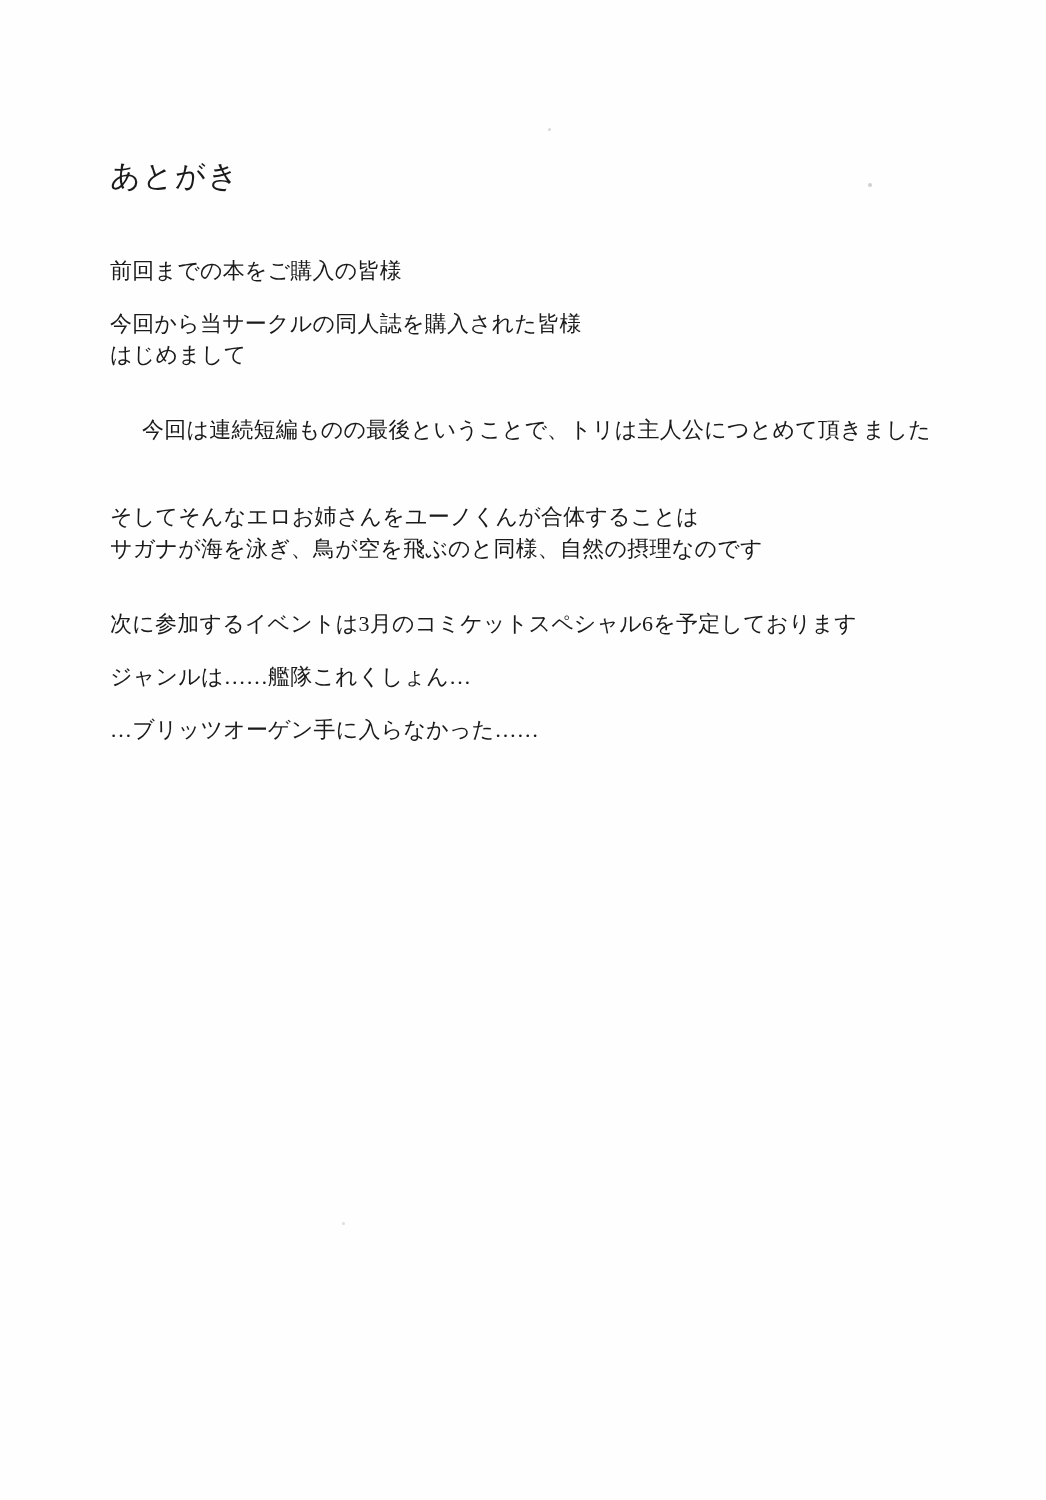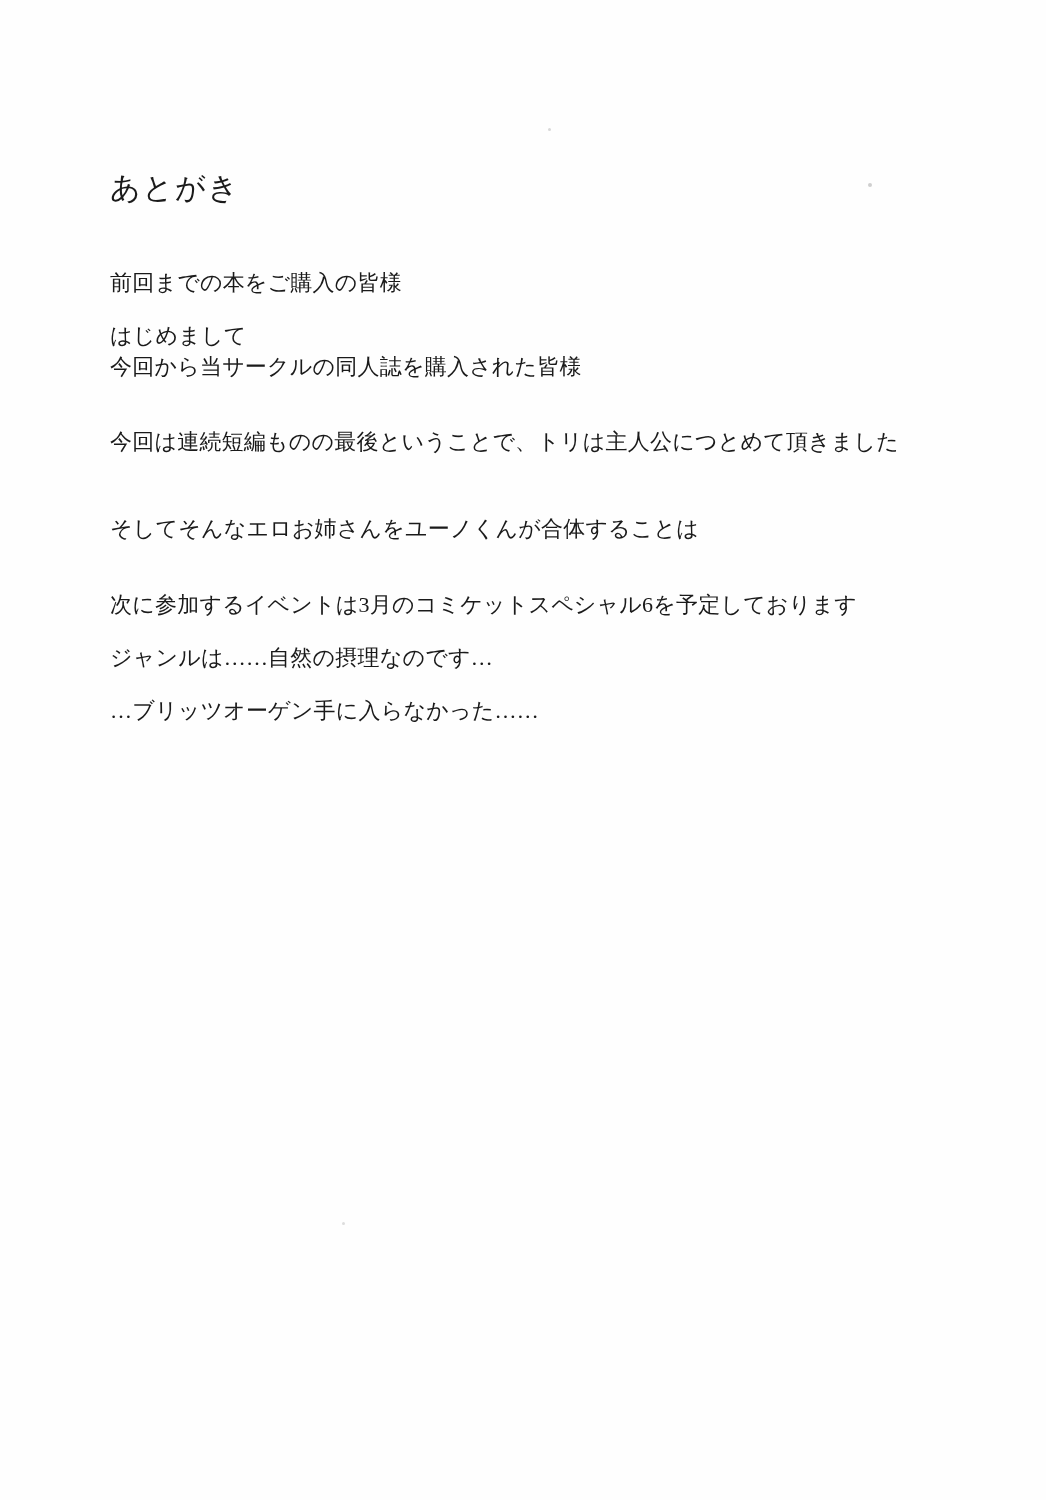--- a/index.html
+++ b/index.html
@@ -16,42 +16,42 @@
   }
   .page {
     position: relative;
     width: 1046px;
     height: 1500px;
     background: #fefefe;
   }
   .content {
     position: absolute;
     left: 110px;
-    top: 168px;
+    top: 156px;
     width: 880px;
   }
   .afterword-title {
     font-size: 30px;
     line-height: 1.35;
     letter-spacing: 0.06em;
     margin: 0 0 58px 0;
     font-weight: 400;
   }
   .block {
     margin: 0 0 30px 0;
   }
   .line {
     font-size: 22px;
     line-height: 1.42;
     letter-spacing: 0.01em;
     white-space: nowrap;
     font-weight: 400;
   }
   .block.gap-lg { margin-bottom: 44px; }
-  .block.gap-xl { margin-bottom: 56px; }
+  .block.gap-xl { margin-bottom: 56px; margin-left: 32px; }
   .block.gap-sm { margin-bottom: 22px; }
   .speck {
     position: absolute;
     background: #d8d8d8;
     border-radius: 50%;
   }
   .speck.s1 { left: 548px; top: 128px; width: 3px; height: 3px; }
   .speck.s2 { left: 868px; top: 183px; width: 4px; height: 4px; background: #cfcfcf; }
   .speck.s3 { left: 342px; top: 1222px; width: 3px; height: 3px; background: #dddddd; }
 </style>
@@ -66,42 +66,43 @@
 
   <div class="content">
 
     <h1 class="afterword-title">あとがき</h1>
 
     <div class="block gap-sm">
       <div class="line">前回までの本をご購入の皆様</div>
     </div>
 
     <div class="block gap-lg">
+      <div class="line">今回から当サークルの同人誌を購入された皆様</div>
       <div class="line">はじめまして</div>
-      <div class="line">今回から当サークルの同人誌を購入された皆様</div>
     </div>
 
 
     <div class="block gap-xl">
       <div class="line">今回は連続短編ものの最後ということで、トリは主人公につとめて頂きました</div>
     </div>
 
     <div class="block gap-lg">
     </div>
 
     <div class="block gap-lg">
       <div class="line">そしてそんなエロお姉さんをユーノくんが合体することは</div>
+      <div class="line">サガナが海を泳ぎ、鳥が空を飛ぶのと同様、自然の摂理なのです</div>
     </div>
 
     <div class="block gap-sm">
       <div class="line">次に参加するイベントは3月のコミケットスペシャル6を予定しております</div>
     </div>
 
     <div class="block gap-sm">
-      <div class="line">ジャンルは……自然の摂理なのです…</div>
+      <div class="line">ジャンルは……艦隊これくしょん…</div>
     </div>
 
     <div class="block gap-sm">
       <div class="line">…ブリッツオーゲン手に入らなかった……</div>
     </div>
 
 
   </div>
 </div>
 

